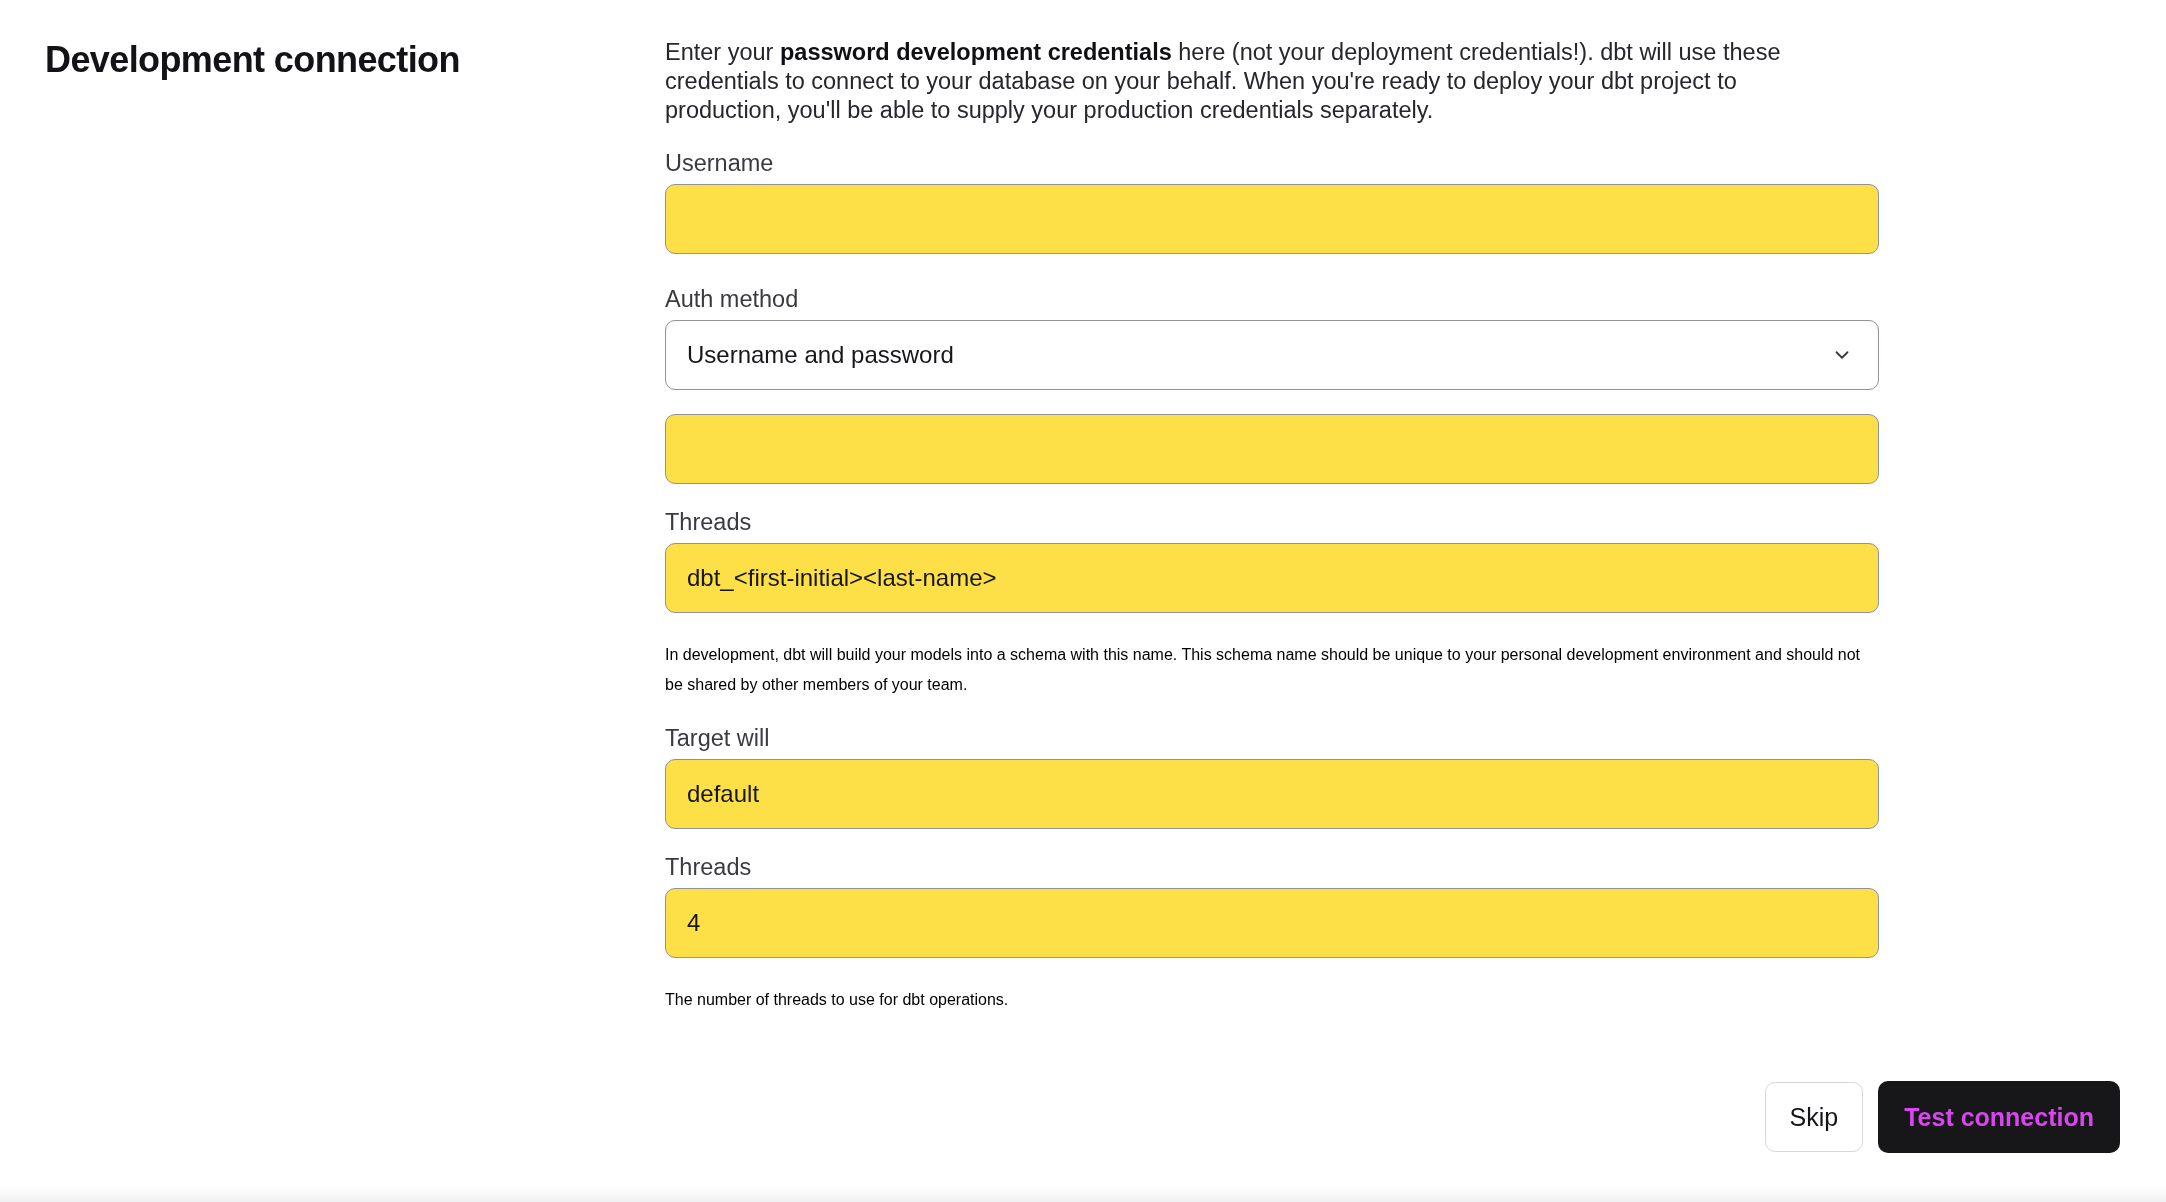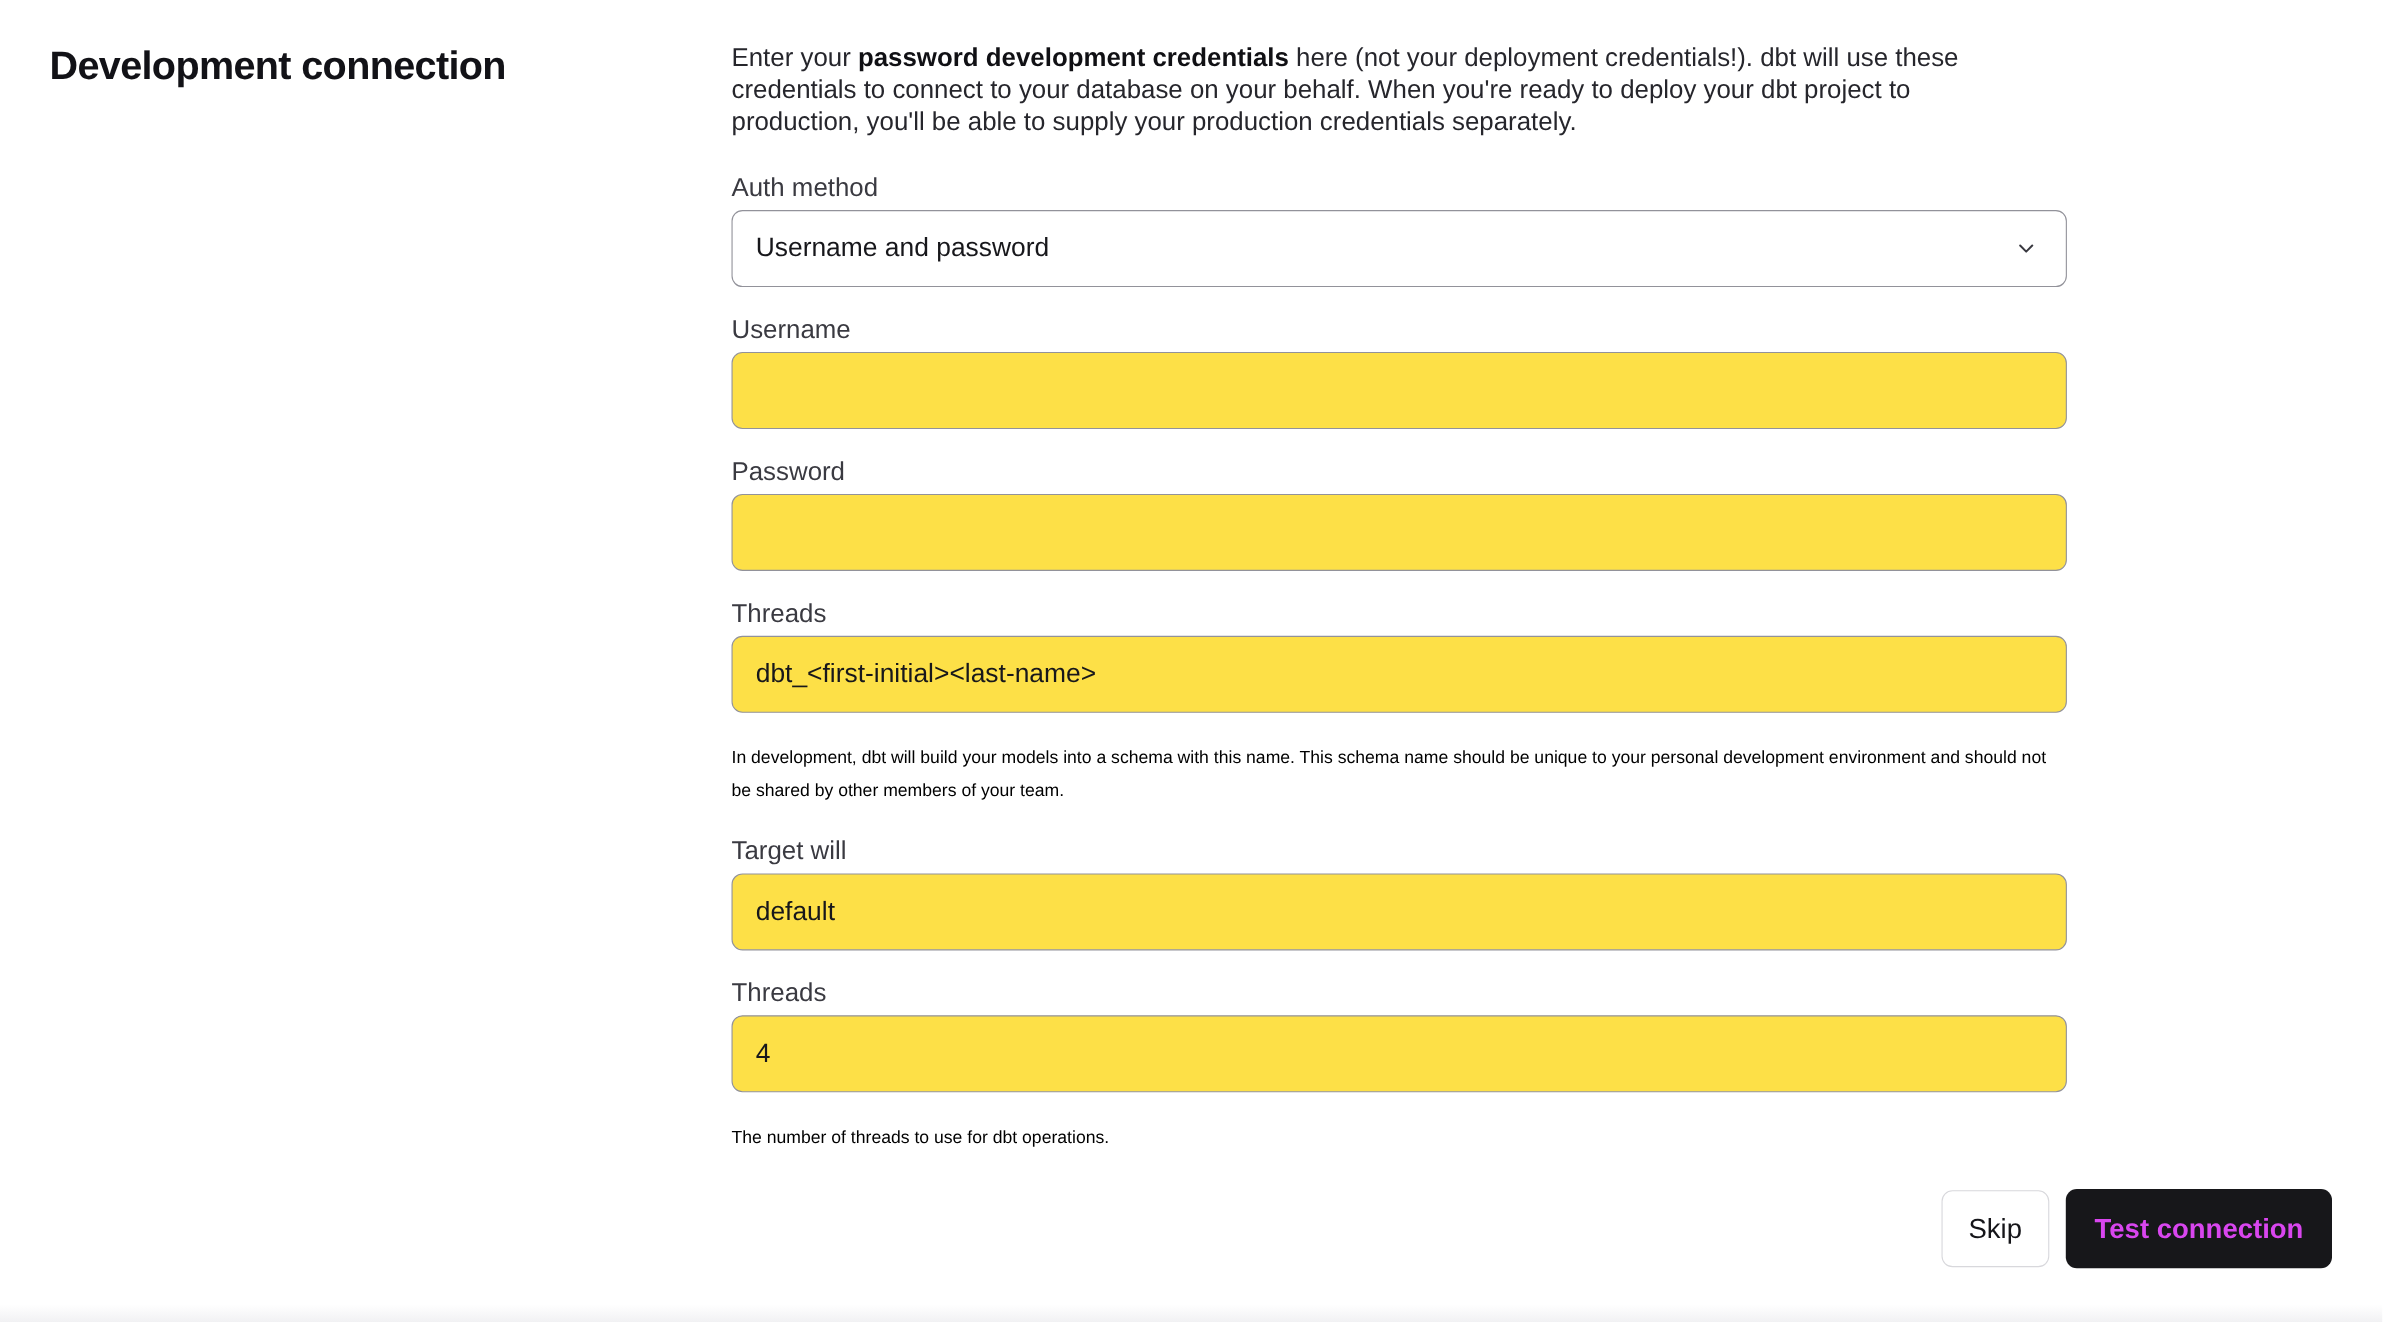--- a/index.html
+++ b/index.html
@@ -79,37 +79,36 @@
   <div class="content">
 
     <div class="left-col">
       <h1 class="page-title">Development connection</h1>
     </div>
 
     <div class="right-col">
 
       <p class="intro"><span>Enter your </span><span class="bold">password development credentials</span><span> here (not your deployment credentials!). dbt will use these credentials to connect to your database on your behalf. When you're ready to deploy your dbt project to production, you'll be able to supply your production credentials separately.</span></p>
 
+      <div class="field">
+        <span class="label">Username</span>
+        <input type="text" class="text-input" value="" style="">
+      </div>
+
       <div class="field first">
         <span class="label">Auth method</span>
         <div class="select-box">
           <span>Username and password</span>
           <svg class="chevron" viewBox="0 0 24 24" fill="none">
             <path d="M6 9l6 6 6-6" stroke="#3a3a41" stroke-width="2" stroke-linecap="round" stroke-linejoin="round"></path>
           </svg>
         </div>
       </div>
 
       <div class="field">
-        <span class="label">Username</span>
-        <input type="text" class="text-input" value="" style="">
-      </div>
-
-      <div class="field">
-        <span class="label">Password</span>
         <input type="password" class="text-input" value="" style="">
       </div>
 
       <div class="field">
         <span class="label">Threads</span>
         <input type="text" class="text-input" value="dbt_&lt;first-initial&gt;&lt;last-name&gt;" style="">
         <p class="help">In development, dbt will build your models into a schema with this name. This schema name should be unique to your personal development environment and should not be shared by other members of your team.</p>
       </div>
 
       <div class="field">

